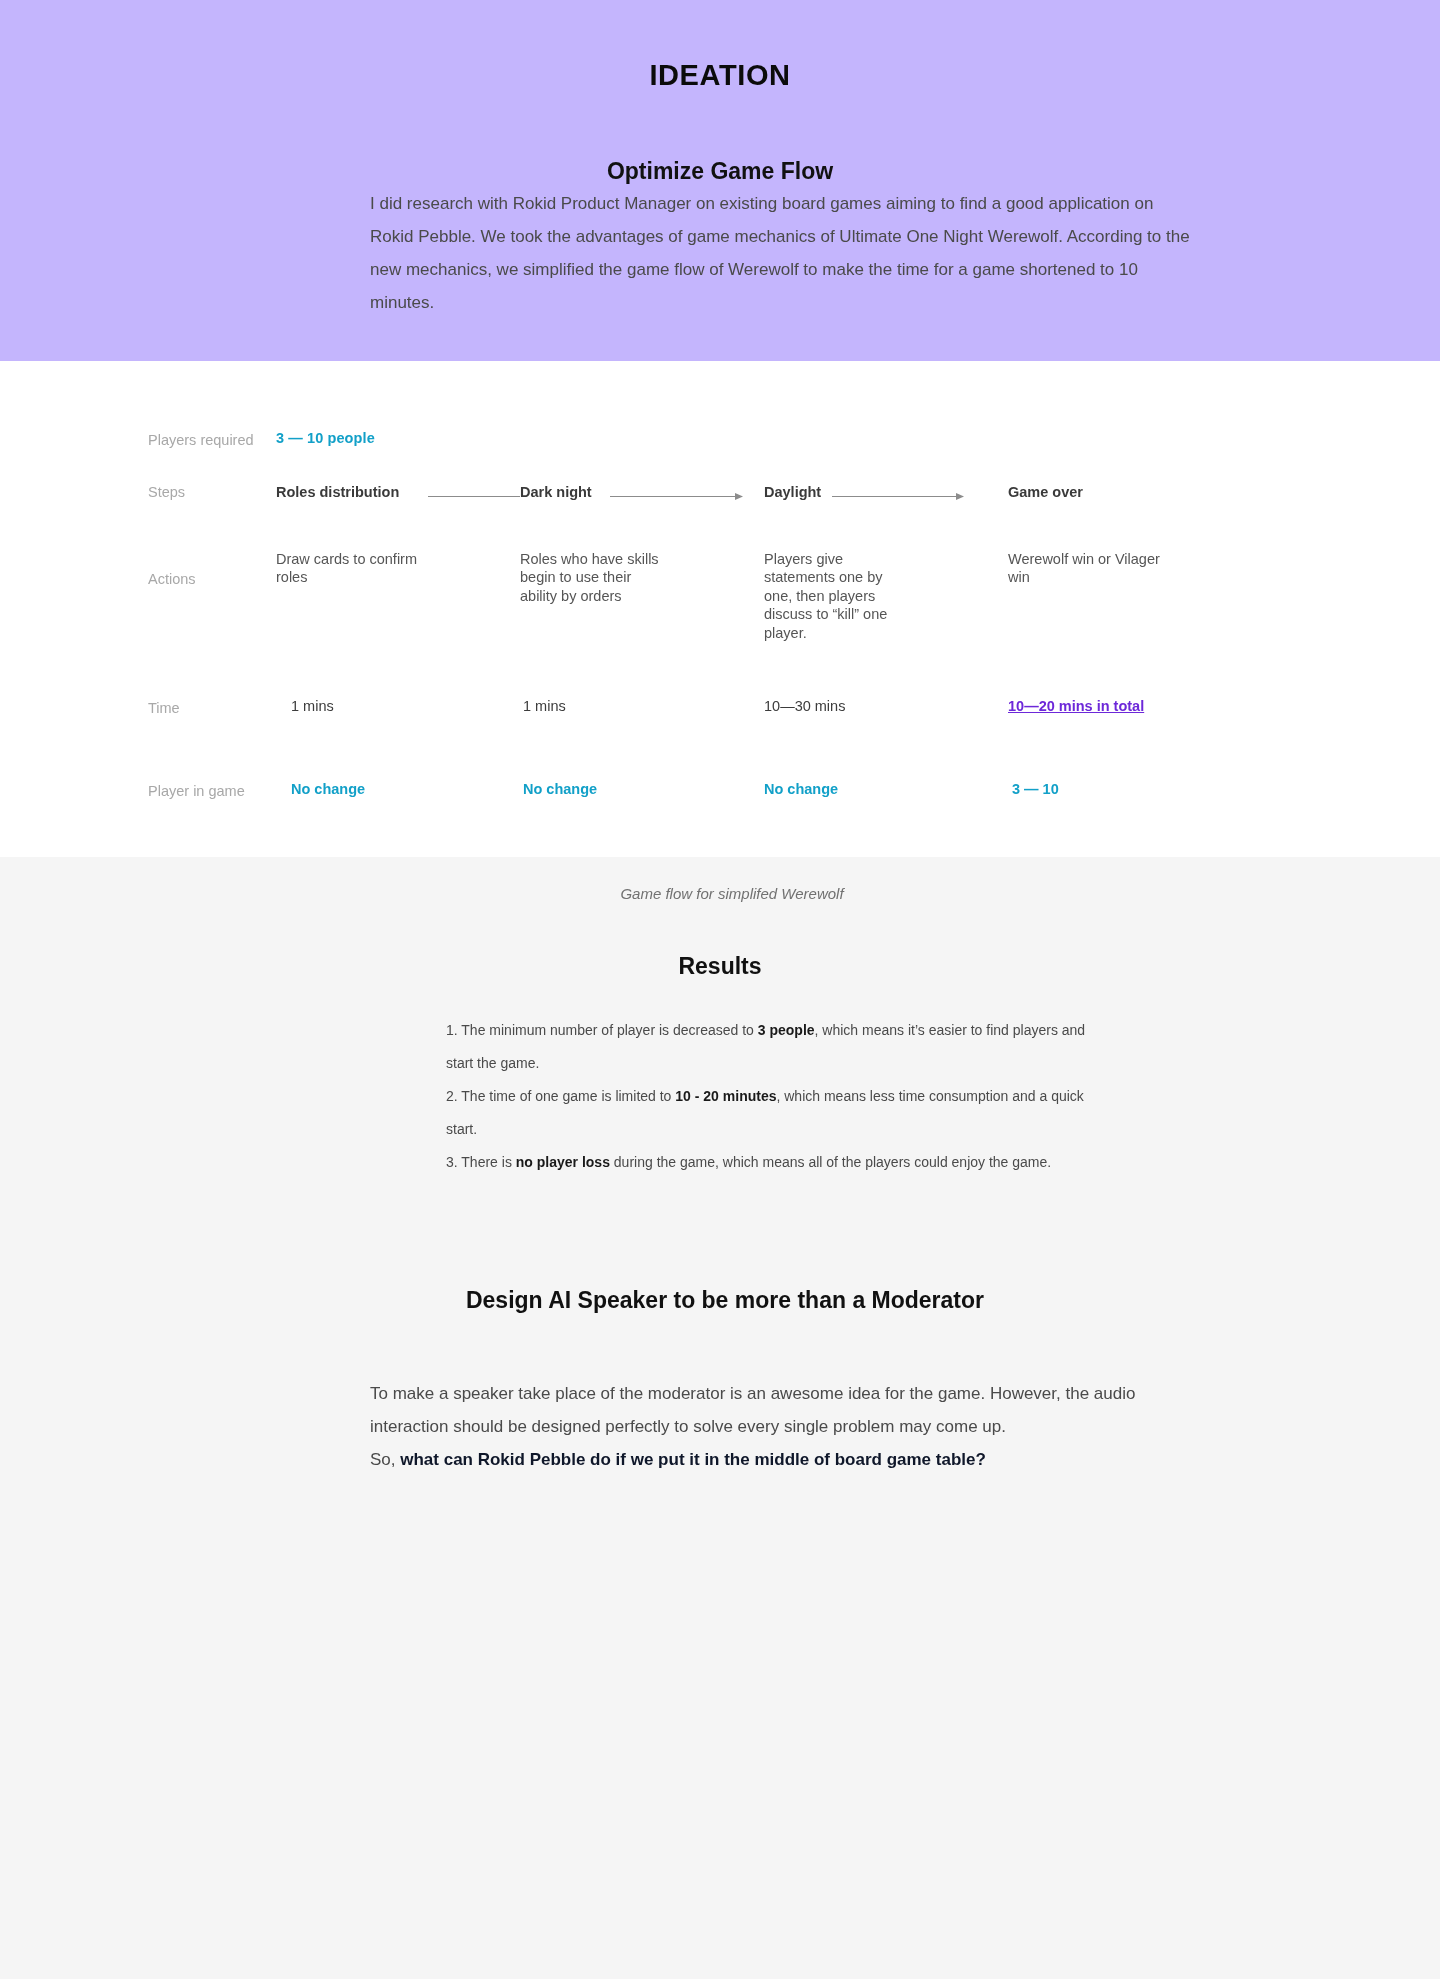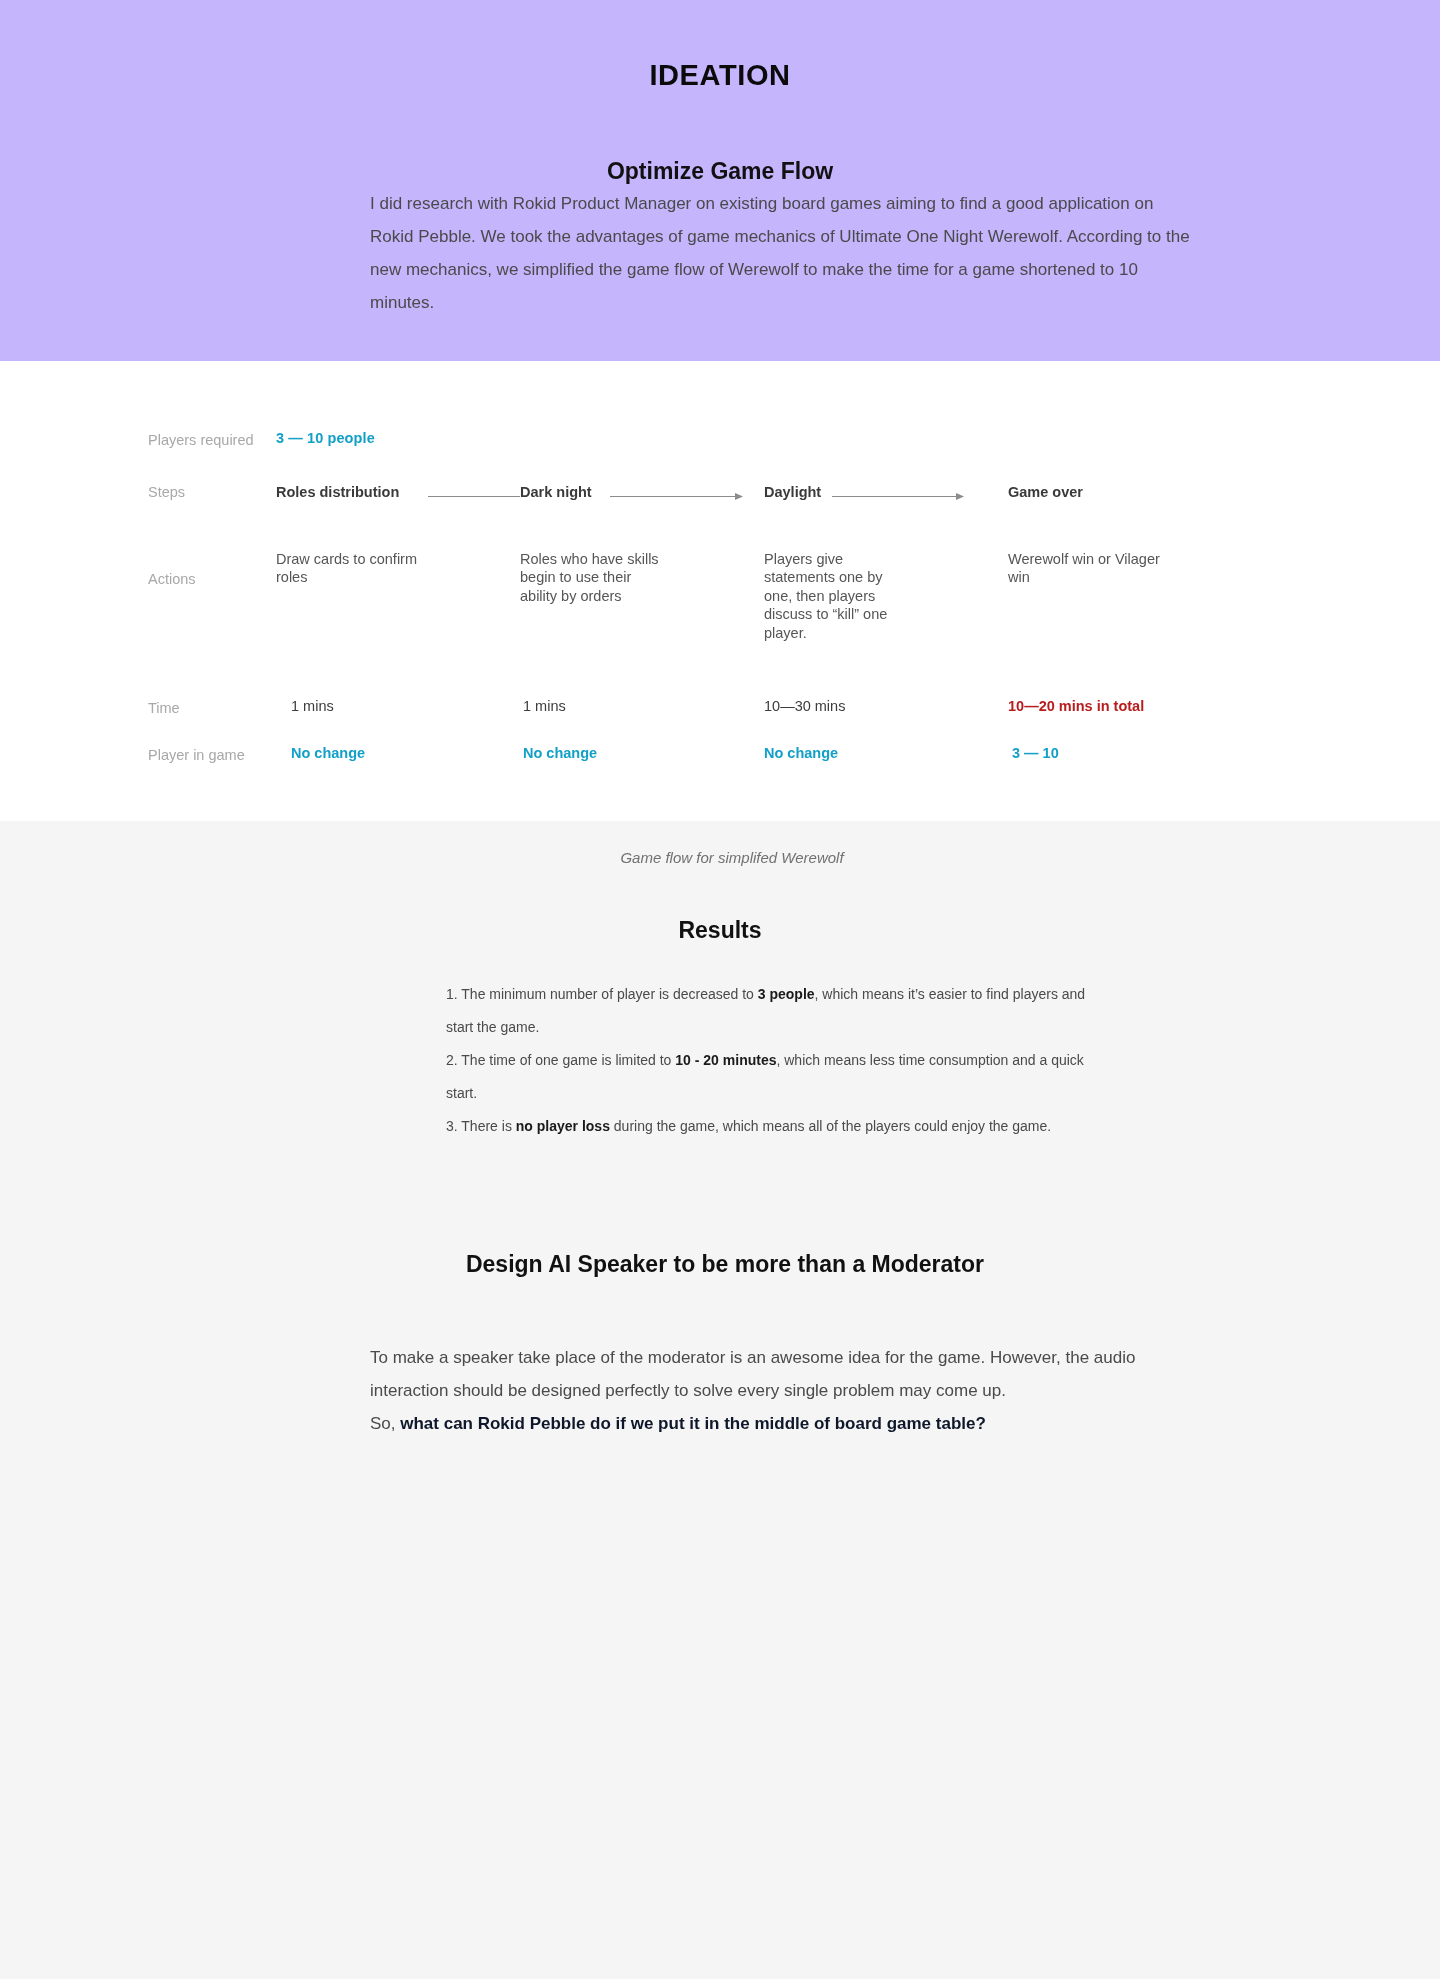--- a/index.html
+++ b/index.html
@@ -149,26 +149,27 @@
   .col.c2 .action-text { max-width: 135px; }
   .col.c3 .action-text { max-width: 160px; }
 
   
   .row-time { margin-top: 55px; }
   .time-text {
     font-size: 14.5px;
     color: #3c3c3c;
   }
   .time-text.accent {
-    color: #b91c1c;
-    font-weight: 700;
-  }
-
-  
-  .row-ping { margin-top: 26px; }
+    color: #6d28d9;
+    font-weight: 700;
+    text-decoration: underline;
+  }
+
+  
+  .row-ping { margin-top: 62px; }
   .row-ping .row-label { padding-top: 2px; }
   .ping-text {
     font-size: 14.5px;
     font-weight: 700;
     color: #12a0c8;
   }
 
   
   .band-caption {
     background: #f5f5f5;

